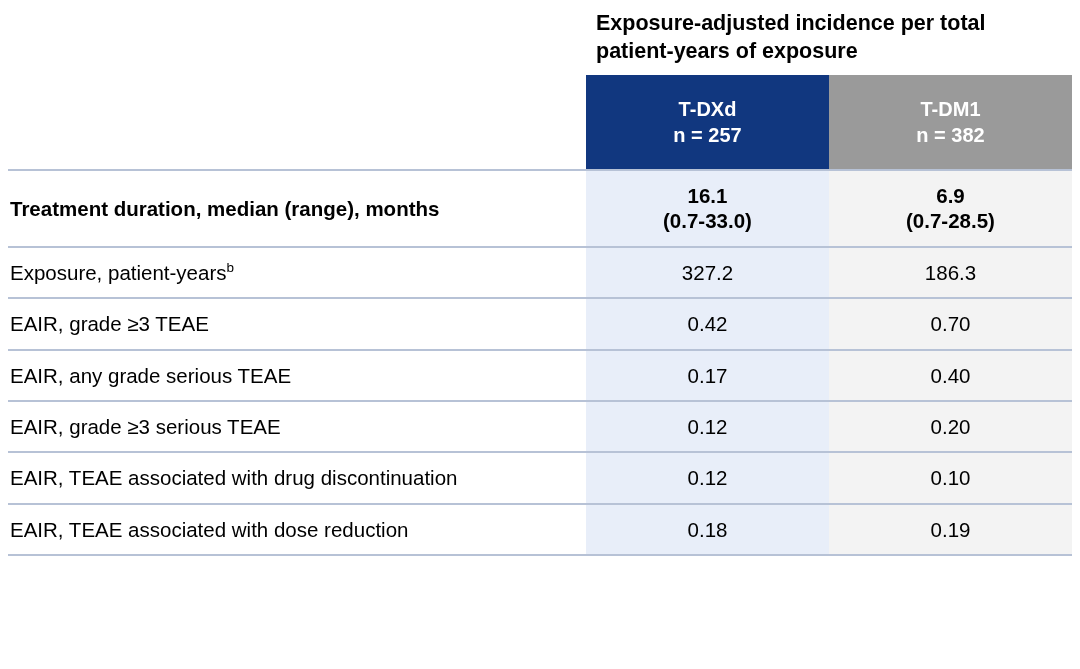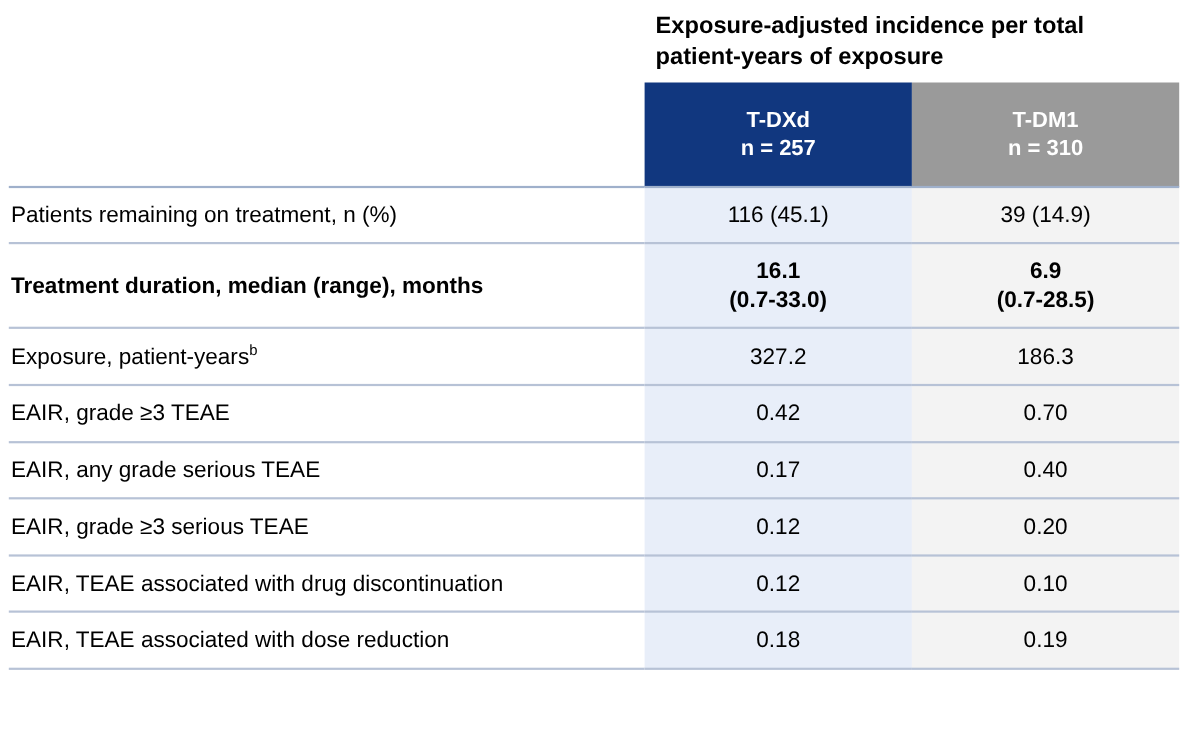--- a/index.html
+++ b/index.html
@@ -101,29 +101,24 @@
         <td class="superhead" colspan="2">Exposure-adjusted incidence per total patient-years of exposure</td>
       </tr>
       <tr>
         <td></td>
         <td class="colhead a">
           <div>T-DXd</div>
           <div>n = 257</div>
         </td>
         <td class="colhead b">
           <div>T-DM1</div>
-          <div>n = 310</div>
+          <div>n = 382</div>
         </td>
       </tr>
 
-      <tr class="bodyrow first">
-        <td class="rowlabel">Patients remaining on treatment, n (%)</td>
-        <td class="cellval a">116 (45.1)</td>
-        <td class="cellval b">39 (14.9)</td>
-      </tr>
 
       <tr class="bodyrow">
         <td class="rowlabel bold">Treatment duration, median (range), months</td>
         <td class="cellval a bold">
           <div>16.1</div>
           <div>(0.7-33.0)</div>
         </td>
         <td class="cellval b bold">
           <div>6.9</div>
           <div>(0.7-28.5)</div>

